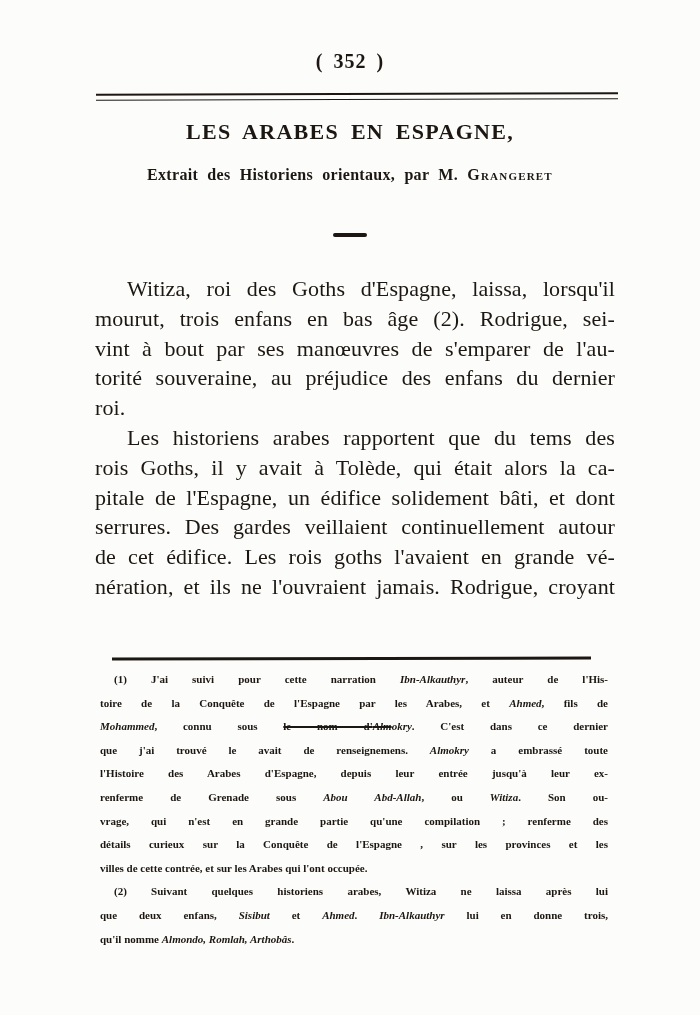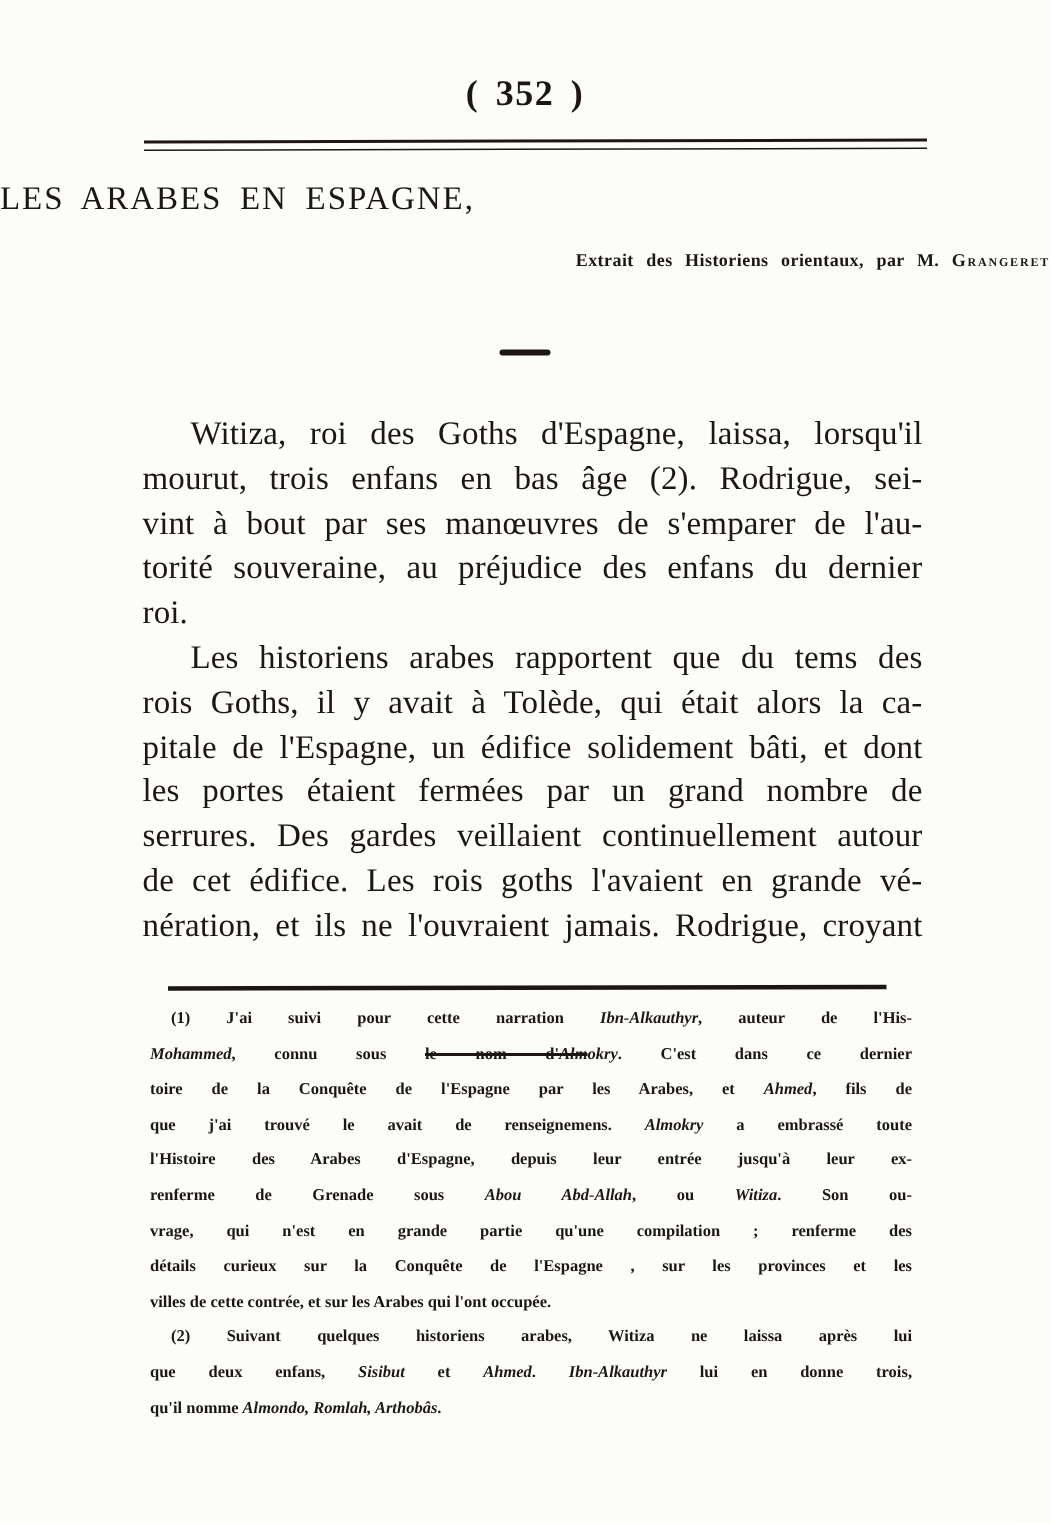--- a/index.html
+++ b/index.html
@@ -10,46 +10,46 @@
     height: 1015px;
     background: #fcfcfa;
     color: #1c1712;
     font-family: "Liberation Serif", serif;
     overflow: hidden;
   }
   .page-number {
     position: absolute;
     top: 50px; left: 0; width: 100%;
     text-align: center;
-    font-size: 24px;
+    font-size: 20px;
     font-weight: bold;
     letter-spacing: 1px;
     word-spacing: 4px;
   }
   .double-rule {
     position: absolute;
     top: 93px; left: 96px; width: 522px; height: 4px;
     border-top: 2.4px solid #1c1712;
     border-bottom: 1.6px solid #1c1712;
     transform: rotate(-0.15deg);
   }
   .title {
     position: absolute;
     top: 119px; left: 0; width: 100%;
-    text-align: left;
+    text-align: center;
     font-size: 22px;
-    font-weight: normal;
+    font-weight: bold;
     letter-spacing: 1.3px;
     word-spacing: 5px;
   }
   .subtitle {
     position: absolute;
     left: 0; width: 100%;
-    text-align: right;
-    font-size: 12px;
+    text-align: center;
+    font-size: 16px;
     font-weight: bold;
     word-spacing: 5px;
     letter-spacing: 0.3px;
   }
   .subtitle.l1 { top: 166px; }
   .subtitle.l2 { top: 195px; }
   .sc { font-variant: small-caps; letter-spacing: 1.2px; }
   .divider {
     position: absolute;
     top: 233px; left: 333px;
@@ -109,34 +109,33 @@
         <div class="line body-line first">Witiza, roi des Goths d'Espagne, laissa, lorsqu'il</div>
         <div class="line body-line">mourut, trois enfans en bas âge (2). Rodrigue, sei-</div>
         <div class="line body-line">vint à bout par ses manœuvres de s'emparer de l'au-</div>
         <div class="line body-line">torité souveraine, au préjudice des enfans du dernier</div>
         <div class="line body-line no-just">roi.</div>
       </div>
       <div class="para">
         <div class="line body-line first">Les historiens arabes rapportent que du tems des</div>
         <div class="line body-line">rois Goths, il y avait à Tolède, qui était alors la ca-</div>
         <div class="line body-line">pitale de l'Espagne, un édifice solidement bâti, et dont</div>
-        <div class="line body-line">les portes étaient fermées par un grand nombre de</div>
         <div class="line body-line">serrures. Des gardes veillaient continuellement autour</div>
         <div class="line body-line">de cet édifice. Les rois goths l'avaient en grande vé-</div>
         <div class="line body-line">nération, et ils ne l'ouvraient jamais. Rodrigue, croyant</div>
       </div>
     </div>
 
   <div class="footnote-rule"></div>
 
   <div class="footnotes">
       <div class="para">
         <div class="line fn-line first"><span>(1) J'ai suivi pour cette narration </span><span class="it">Ibn-Alkauthyr</span><span>, auteur de l'His-</span></div>
+        <div class="line fn-line"><span>toire de la Conquête de l'Espagne par les Arabes, et </span><span class="it">Ahmed</span><span>, fils de</span></div>
         <div class="line fn-line"><span class="it">Mohammed</span><span>, connu sous </span><span class="strike">le nom d'</span><span class="it strike">Alm</span><span class="it">okry</span><span>. C'est dans ce dernier</span></div>
-        <div class="line fn-line"><span>toire de la Conquête de l'Espagne par les Arabes, et </span><span class="it">Ahmed</span><span>, fils de</span></div>
         <div class="line fn-line"><span>que j'ai trouvé le avait de renseignemens. </span><span class="it">Almokry</span><span> a embrassé toute</span></div>
         <div class="line fn-line"><span>l'Histoire des Arabes d'Espagne, depuis leur entrée jusqu'à leur ex-</span></div>
         <div class="line fn-line"><span>renferme de Grenade sous </span><span class="it">Abou Abd-Allah</span><span>, ou </span><span class="it">Witiza</span><span>. Son ou-</span></div>
         <div class="line fn-line"><span>vrage, qui n'est en grande partie qu'une compilation ; renferme des</span></div>
         <div class="line fn-line"><span>détails curieux sur la Conquête de l'Espagne , sur les provinces et les</span></div>
         <div class="line fn-line no-just"><span>villes de cette contrée, et sur les Arabes qui l'ont occupée.</span></div>
       </div>
       <div class="para">
         <div class="line fn-line first"><span>(2) Suivant quelques historiens arabes, Witiza ne laissa après lui</span></div>
         <div class="line fn-line"><span>que deux enfans, </span><span class="it">Sisibut</span><span> et </span><span class="it">Ahmed</span><span>. </span><span class="it">Ibn-Alkauthyr</span><span> lui en donne trois,</span></div>

